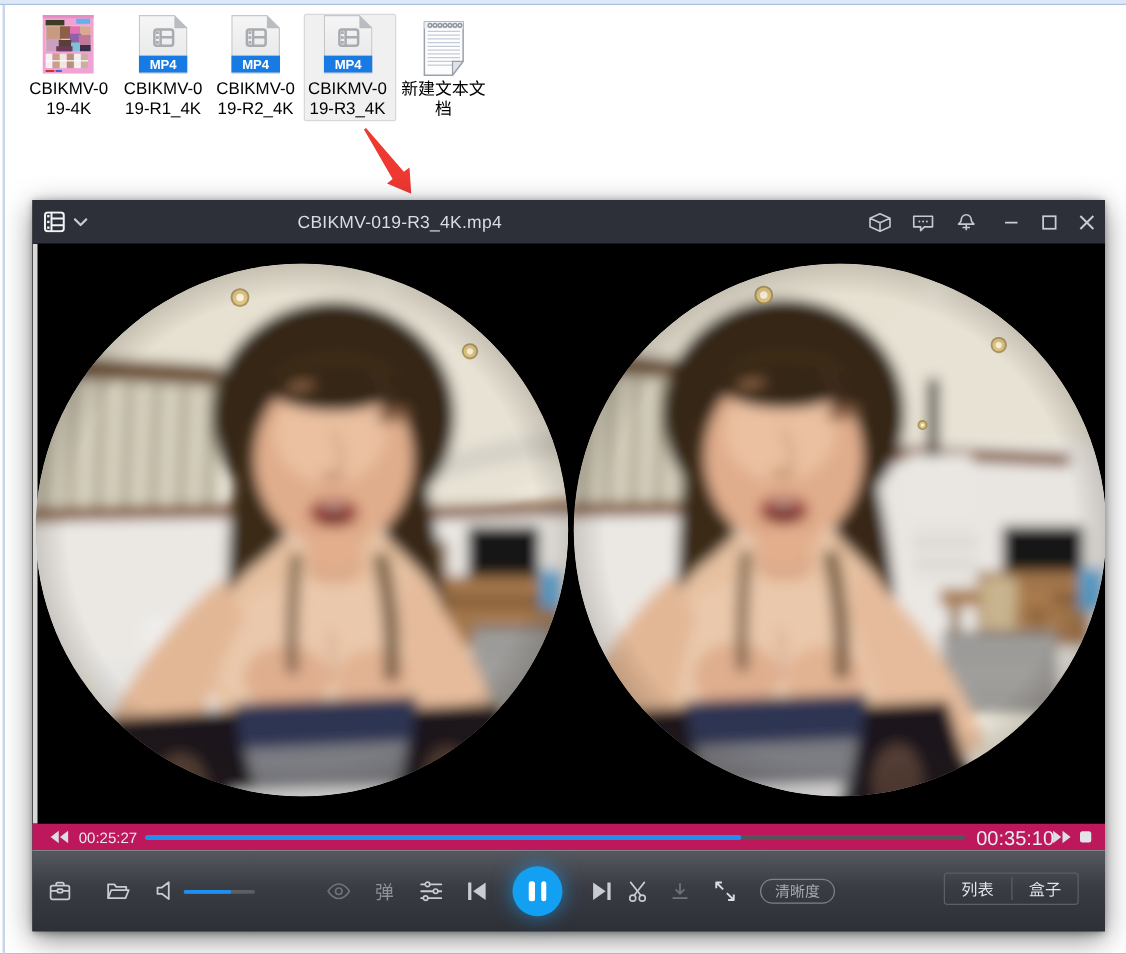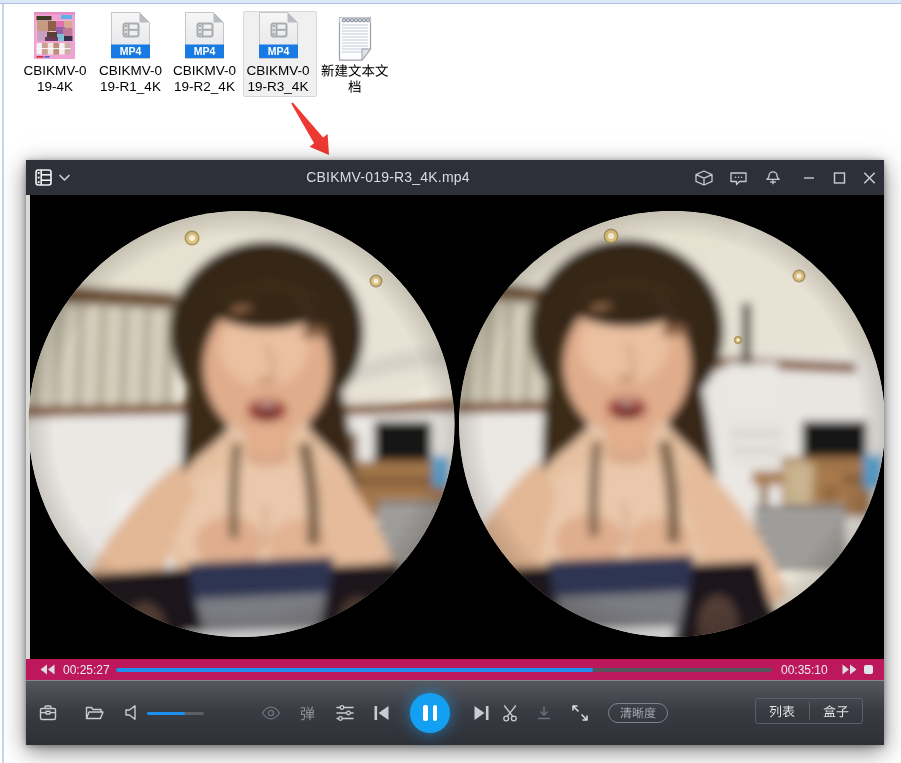--- a/index.html
+++ b/index.html
@@ -160,21 +160,21 @@
 <line x1="6.2" y1="5.8" x2="16" y2="5.8"></line>
 <line x1="6.2" y1="11.2" x2="16" y2="11.2"></line>
 </g>
 <g fill="#f2f3f5">
 <rect x="2.7" y="3" width="1.9" height="1.9"></rect>
           <rect x="2.7" y="7.6" width="1.9" height="1.9"></rect>
           <rect x="2.7" y="12.2" width="1.9" height="1.9"></rect>
 </g>
 <path d="M25,6.5 L29.5,11 L34,6.5" stroke="#c9ccd3" stroke-width="1.7" fill="none" stroke-linecap="round" stroke-linejoin="round"></path>
 </svg>
-      <div style="position:absolute;left:212px;top:9px;width:300px;text-align:center;font-size:14px;color:#dadce1;letter-spacing:0.2px">CBIKMV-019-R3_4K.mp4</div>
+      <div style="position:absolute;left:212px;top:9px;width:300px;font-size:14px;color:#dadce1;letter-spacing:0.2px">CBIKMV-019-R3_4K.mp4</div>
       <svg style="position:absolute;left:668px;top:10px" width="186" height="16" viewBox="0 0 186 16">
 <g stroke="#c6c9cf" stroke-width="1.3" fill="none" stroke-linejoin="round">
 <path d="M10,1 L18,4.6 L18,11.4 L10,15 L2,11.4 L2,4.6 Z M2,4.6 L10,8.2 L18,4.6 M10,8.2 L10,15"></path>
 <path d="M37,3 h15 v8.5 h-6.5 l-3,3 v-3 H37 Z"></path>
 <path d="M79,1.8 a4,4 0 0 1 4,4 c0,2.2 1.3,2.8 2.2,3.5 h-12.4 c0.9,-0.7 2.2,-1.3 2.2,-3.5 a4,4 0 0 1 4,-4 Z"></path>
 <line x1="79" y1="9.5" x2="79" y2="14.2"></line>
 <line x1="76" y1="12" x2="82" y2="12"></line>
 </g>
 <g fill="#c6c9cf">
           <circle cx="41.5" cy="7.2" r="0.8"></circle>
@@ -374,21 +374,21 @@
 <div style="position:absolute;left:0;top:499px;width:858px;height:21px;background:#be185d">
 <svg style="position:absolute;left:13px;top:4px" width="17" height="13" viewBox="0 0 17 13">
 <g fill="#dcdee2">
           <path d="M8,1.5 L1.5,6.5 L8,11.5 Z"></path>
           <path d="M15.5,1.5 L9,6.5 L15.5,11.5 Z"></path>
         </g>
       </svg>
 <div style="position:absolute;left:37px;top:4px;font-size:12px;color:#e9ebee">00:25:27</div>
 <div style="position:absolute;left:90px;top:8.5px;width:656px;height:4px;border-radius:2px;background:#53555b"></div>
 <div style="position:absolute;left:90px;top:8.5px;width:477px;height:4px;border-radius:2px;background:#1e8fee"></div>
-<div style="position:absolute;left:755px;top:4px;font-size:12px;color:#e9ebee">00:35:10</div>
+<div style="position:absolute;left:755px;top:4px;font-size:16px;color:#e9ebee">00:35:10</div>
 <svg style="position:absolute;left:815px;top:4px" width="17" height="13" viewBox="0 0 17 13">
 <g fill="#dcdee2">
           <path d="M1.5,1.5 L8,6.5 L1.5,11.5 Z"></path>
           <path d="M9,1.5 L15.5,6.5 L9,11.5 Z"></path>
         </g>
       </svg>
 <div style="position:absolute;left:838px;top:6px;width:9px;height:9px;border-radius:2px;background:#e2e4e8"></div>
 </div>
 <div style="position:absolute;left:0;top:520px;width:858px;height:65px;background:linear-gradient(#55585f,#3a3c44 45%,#2e3037);border-top:1px solid #84878d">
 <svg style="position:absolute;left:13px;top:23px" width="18" height="18" viewBox="0 0 18 18">

